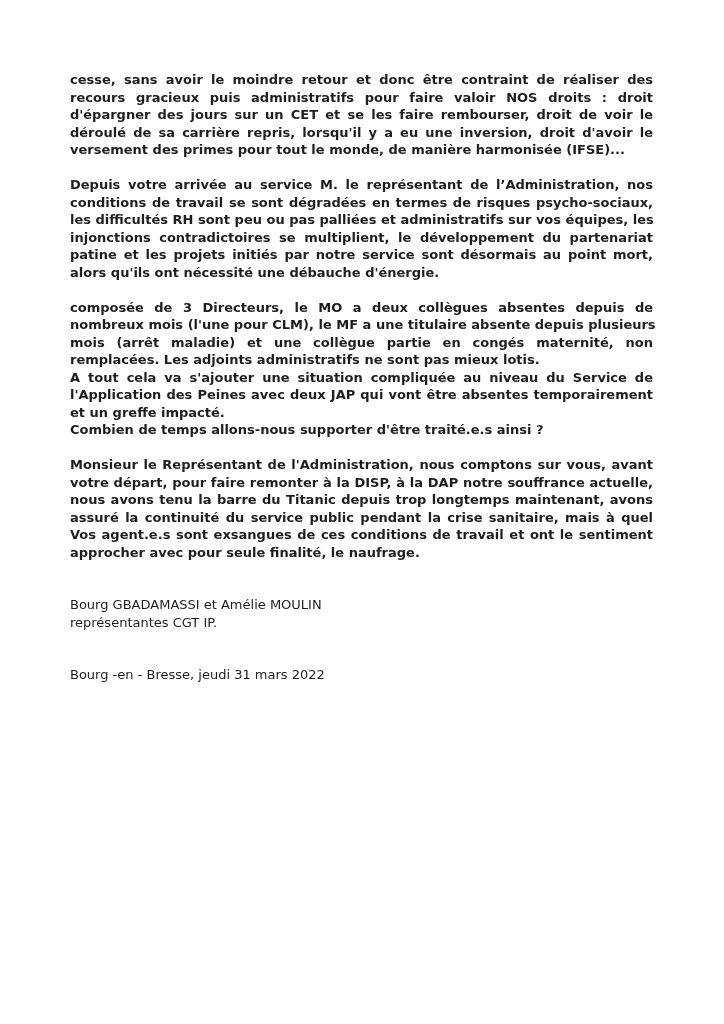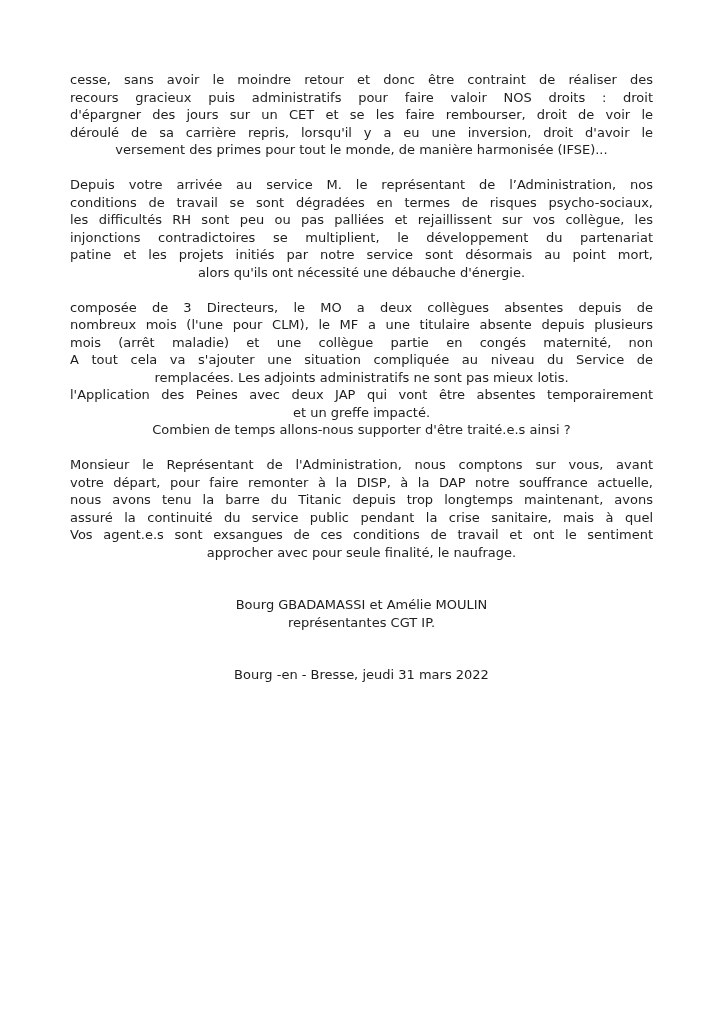--- a/index.html
+++ b/index.html
@@ -18,32 +18,33 @@
   .page {
     position: absolute;
     left: 70px;
     top: 71px;
     width: 583px;
     font-size: 13px;
     line-height: 17.5px;
   }
   .para {
     margin: 0 0 17.5px 0;
+    font-weight: bold;
   }
   .line {
     display: block;
     white-space: nowrap;
     height: 17.5px;
   }
   .line.full {
     text-align: justify;
     text-align-last: justify;
   }
   .line.last {
-    text-align: center;
+    text-align: left;
   }
   .signature {
     margin-top: 35px;
   }
   .place-date {
     margin-top: 35px;
   }
 </style>
 </head>
 <body>
@@ -54,32 +55,32 @@
     <span class="line full">cesse, sans avoir le moindre retour et donc être contraint de réaliser des</span>
     <span class="line full">recours gracieux puis administratifs pour faire valoir NOS droits : droit</span>
     <span class="line full">d'épargner des jours sur un CET et se les faire rembourser, droit de voir le</span>
     <span class="line full">déroulé de sa carrière repris, lorsqu'il y a eu une inversion, droit d'avoir le</span>
     <span class="line last">versement des primes pour tout le monde, de manière harmonisée (IFSE)...</span>
   </div>
 
   <div class="para">
     <span class="line full">Depuis votre arrivée au service M. le représentant de l’Administration, nos</span>
     <span class="line full">conditions de travail se sont dégradées en termes de risques psycho-sociaux,</span>
-    <span class="line full">les difficultés RH sont peu ou pas palliées et rejaillissent sur vos collègue, les</span>
+    <span class="line full">les difficultés RH sont peu ou pas palliées et administratifs sur vos équipes, les</span>
     <span class="line full">injonctions contradictoires se multiplient, le développement du partenariat</span>
     <span class="line full">patine et les projets initiés par notre service sont désormais au point mort,</span>
     <span class="line last">alors qu'ils ont nécessité une débauche d'énergie.</span>
   </div>
 
   <div class="para">
     <span class="line full">composée de 3 Directeurs, le MO a deux collègues absentes depuis de</span>
     <span class="line full">nombreux mois (l'une pour CLM), le MF a une titulaire absente depuis plusieurs</span>
     <span class="line full">mois (arrêt maladie) et une collègue partie en congés maternité, non</span>
+    <span class="line last">remplacées. Les adjoints administratifs ne sont pas mieux lotis.</span>
     <span class="line full">A tout cela va s'ajouter une situation compliquée au niveau du Service de</span>
-    <span class="line last">remplacées. Les adjoints administratifs ne sont pas mieux lotis.</span>
     <span class="line full">l'Application des Peines avec deux JAP qui vont être absentes temporairement</span>
     <span class="line last">et un greffe impacté.</span>
     <span class="line last">Combien de temps allons-nous supporter d'être traité.e.s ainsi ?</span>
   </div>
 
   <div class="para">
     <span class="line full">Monsieur le Représentant de l'Administration, nous comptons sur vous, avant</span>
     <span class="line full">votre départ, pour faire remonter à la DISP, à la DAP notre souffrance actuelle,</span>
     <span class="line full">nous avons tenu la barre du Titanic depuis trop longtemps maintenant, avons</span>
     <span class="line full">assuré la continuité du service public pendant la crise sanitaire, mais à quel</span>

